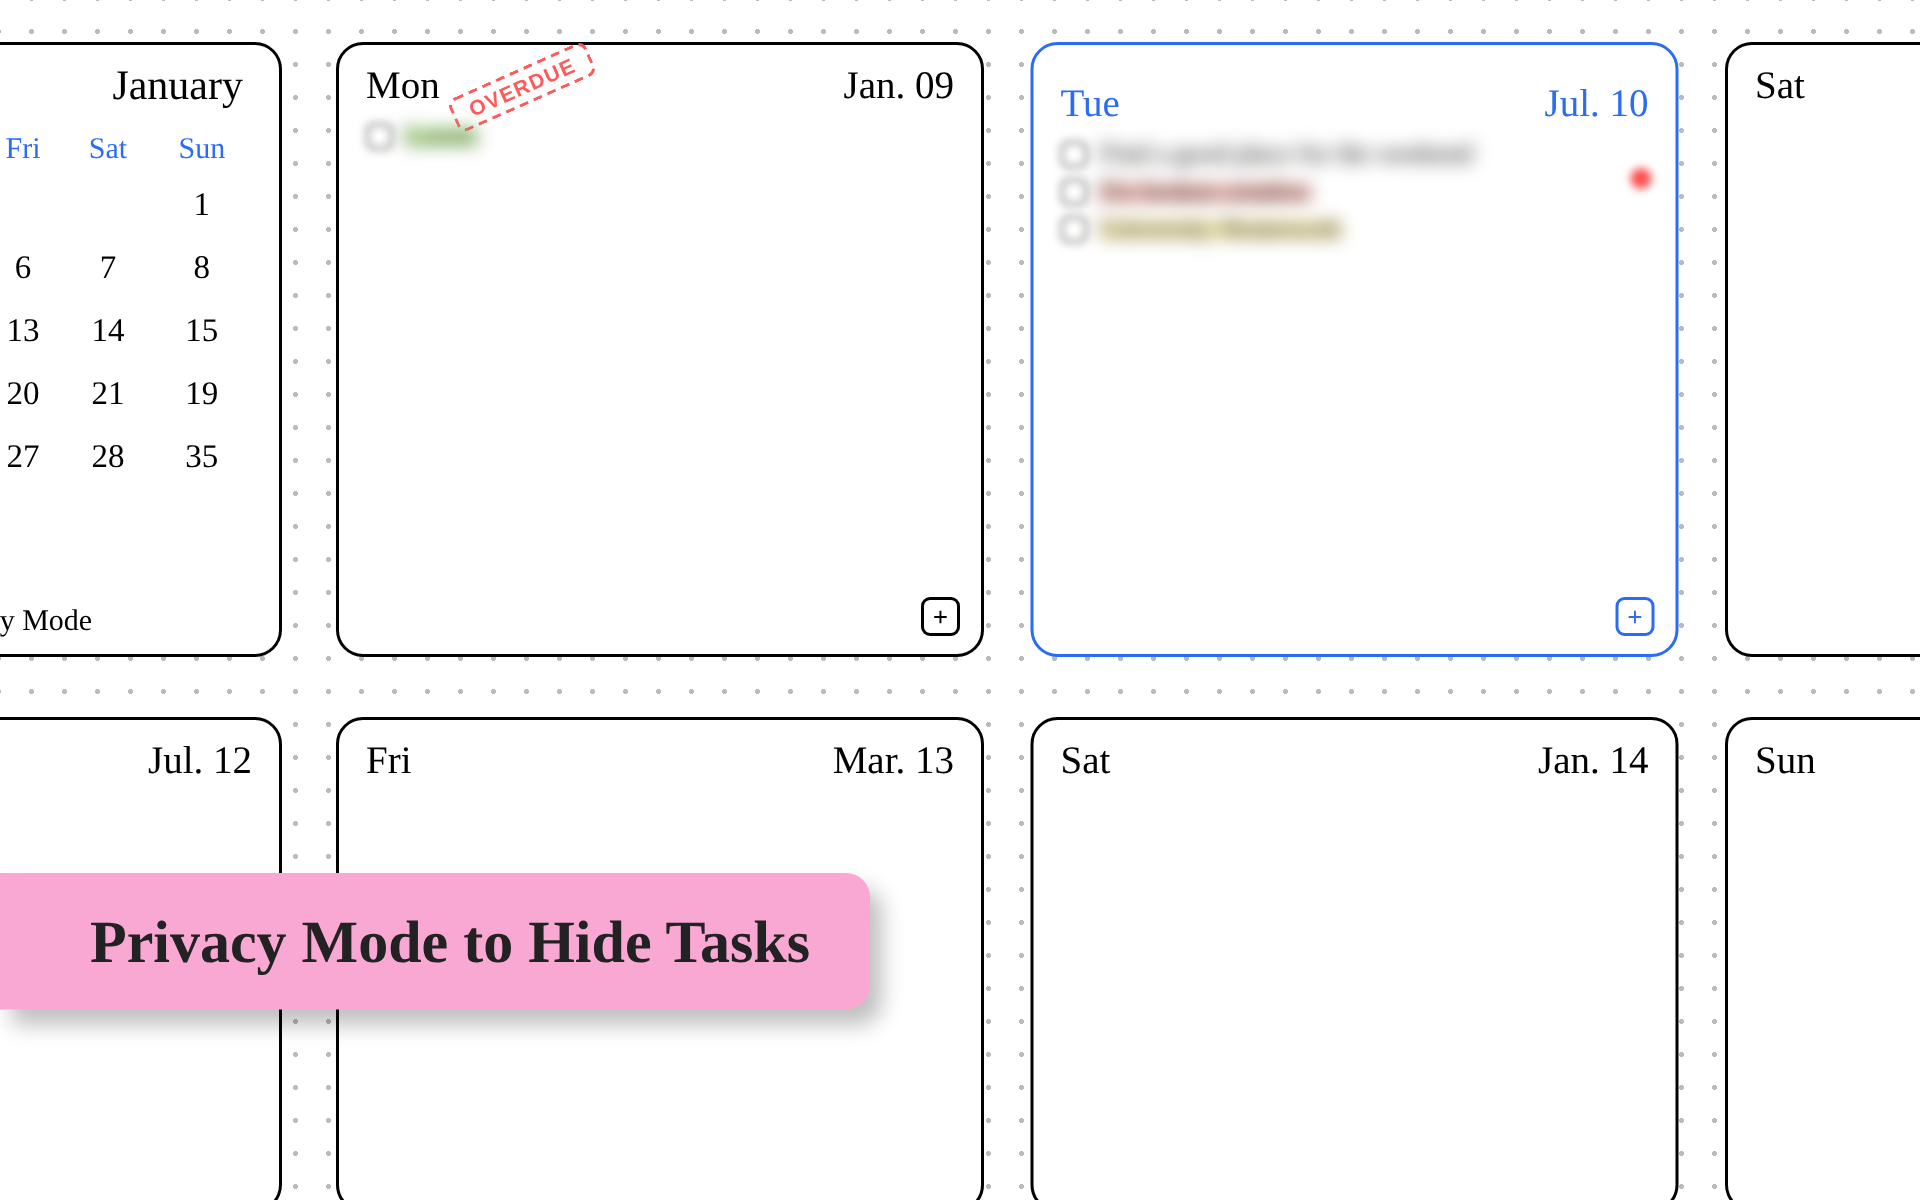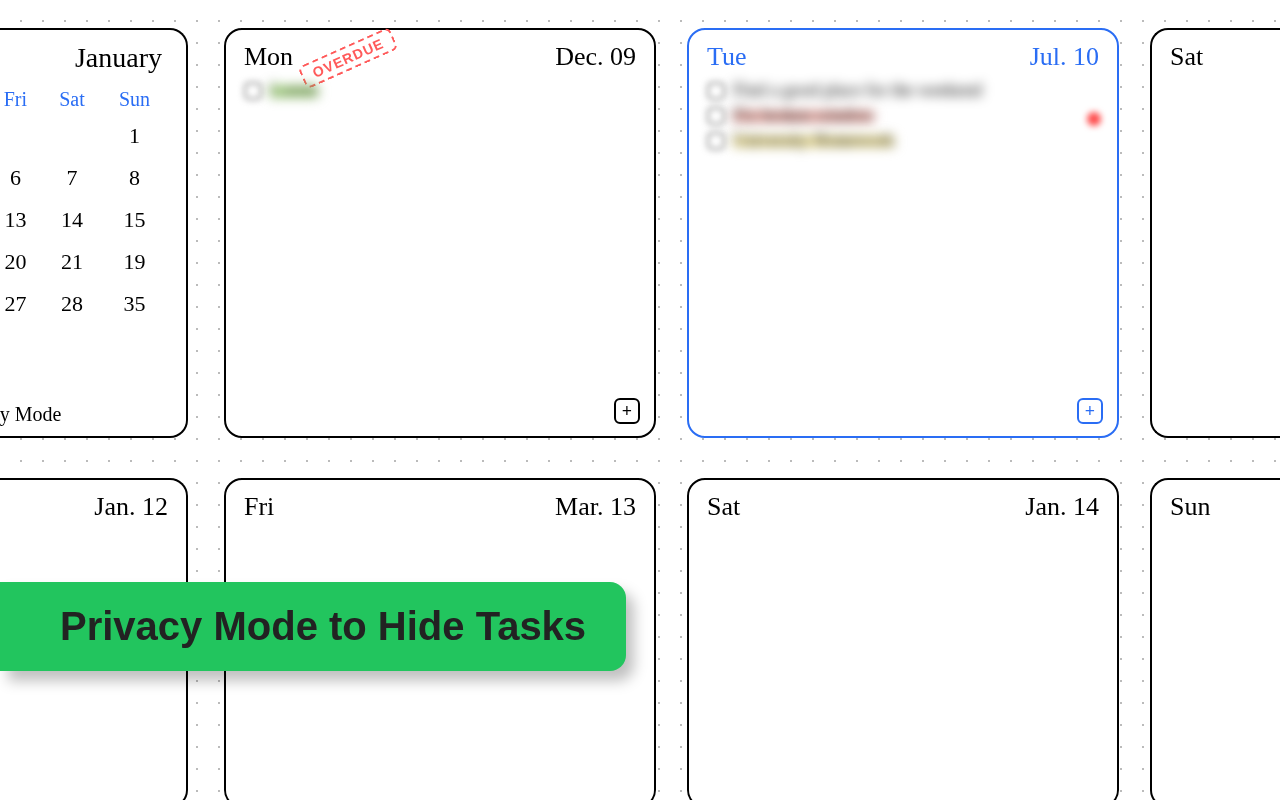--- a/index.html
+++ b/index.html
@@ -26,21 +26,21 @@
     padding: 12px 18px;
   }
   .card.today { border-color: #2a6df4; }
   .card-header {
     display: flex;
     justify-content: space-between;
     align-items: baseline;
     font-size: 26px;
     margin-bottom: 8px;
   }
-  .card.today .card-header { color: #2a6df4; }
+  .card.today .card-header { color: #2a6df4; margin-top: 12px; }
   .month-title {
     font-size: 28px;
     text-align: right;
     padding-right: 6px;
     margin-bottom: 10px;
   }
   .mini-cal {
     width: 100%;
     border-collapse: collapse;
     text-align: center;
@@ -116,23 +116,23 @@
   .hl-yellow{ background: linear-gradient(transparent 30%, #fff0a0 30%, #fff0a0 80%, transparent 80%); }
   .red-dot {
     width: 14px; height: 14px; border-radius: 50%;
     background: #ff4d4d; filter: blur(3px);
     position: absolute; right: 16px; top: 82px;
   }
   .banner {
     position: absolute;
     left: 0;
     top: 582px;
-    background: #22c55e;
+    background: #f9a8d4;
     color: #222;
-    font-family: Liberation Sans, sans-serif;
+    font-family: Liberation Serif, serif;
     font-weight: 900;
     font-size: 40px;
     padding: 22px 40px 22px 60px;
     border-radius: 0 16px 16px 0;
     box-shadow: 8px 10px 14px rgba(0,0,0,0.25);
   }
   .partial-left { border-left: none; border-top-left-radius: 0; border-bottom-left-radius: 0; }
   .partial-right { border-right: none; border-top-right-radius: 0; border-bottom-right-radius: 0; }
 </style>
 </head>
@@ -177,21 +177,21 @@
           <td>35</td>
         </tr>
     </tbody>
   </table>
   <div class="privacy-label">acy Mode</div>
 </div>
 
 <div class="card" style="left:224px; top:28px; width:432px; height:410px;">
   <div class="card-header">
     <span>Mon</span>
-    <span>Dec. 09</span>
+    <span>Jan. 09</span>
   </div>
   <div class="overdue-stamp">OVERDUE</div>
   <div class="task">
     <div class="task-check"></div>
     <span class="task-text hl-green">Lorem</span>
   </div>
   <div class="add-btn">
       <span>+</span>
     </div>
 </div>
@@ -221,21 +221,21 @@
 
 <div class="card partial-right" style="left:1150px; top:28px; width:160px; height:410px;">
   <div class="card-header">
     <span>Sat</span>
     <span></span>
   </div>
 </div>
 
 <div class="card partial-left" style="left:-30px; top:478px; width:218px; height:330px;">
   <div class="card-header" style="justify-content:flex-end;">
-    <span>Jan. 12</span>
+    <span>Jul. 12</span>
   </div>
 </div>
 
 <div class="card" style="left:224px; top:478px; width:432px; height:330px;">
   <div class="card-header">
     <span>Fri</span>
     <span>Mar. 13</span>
   </div>
 </div>
 

